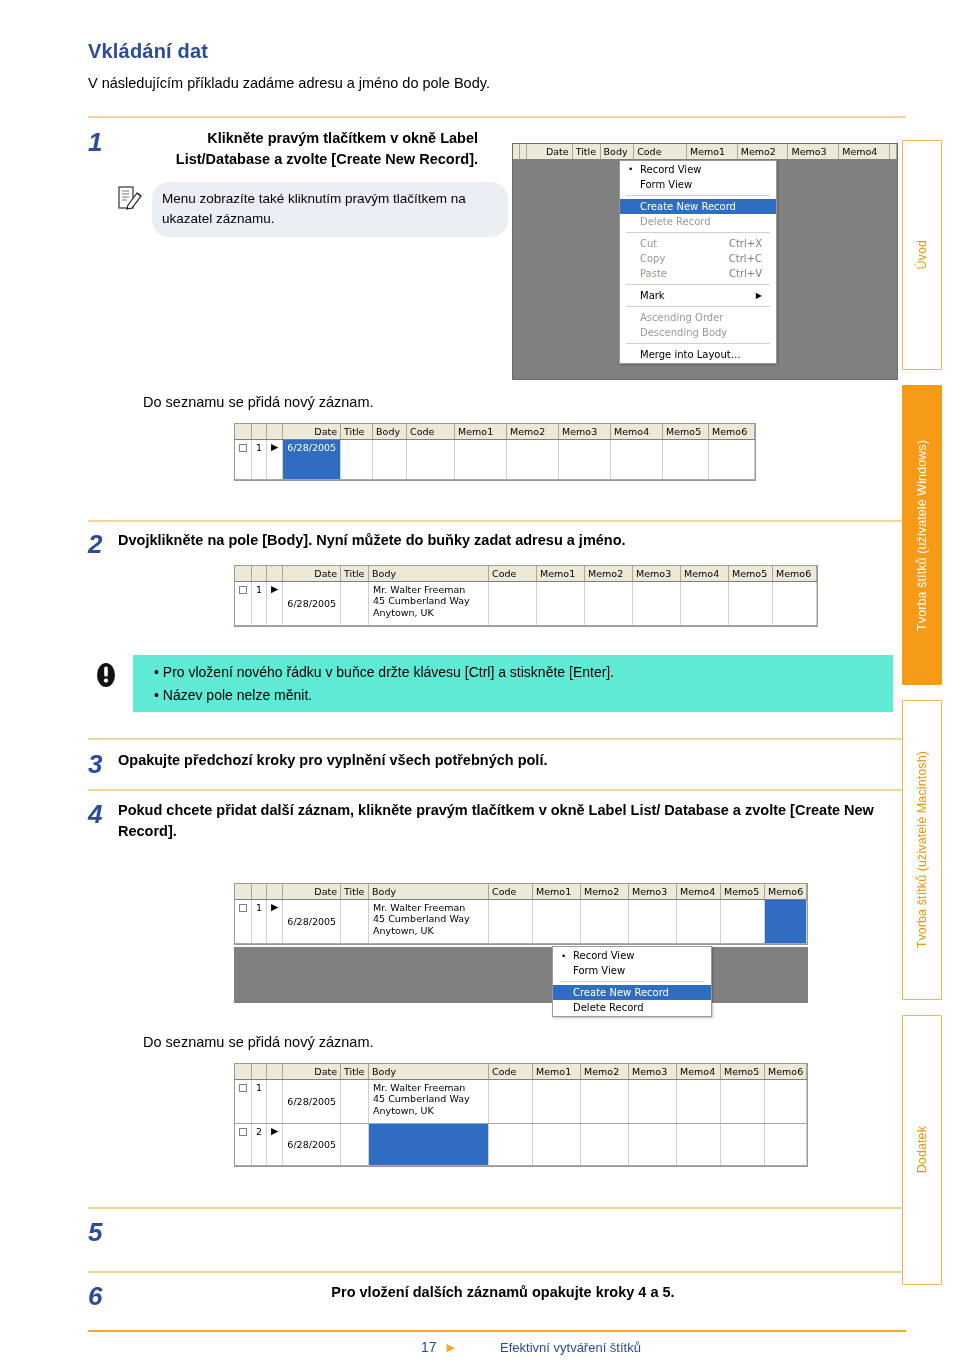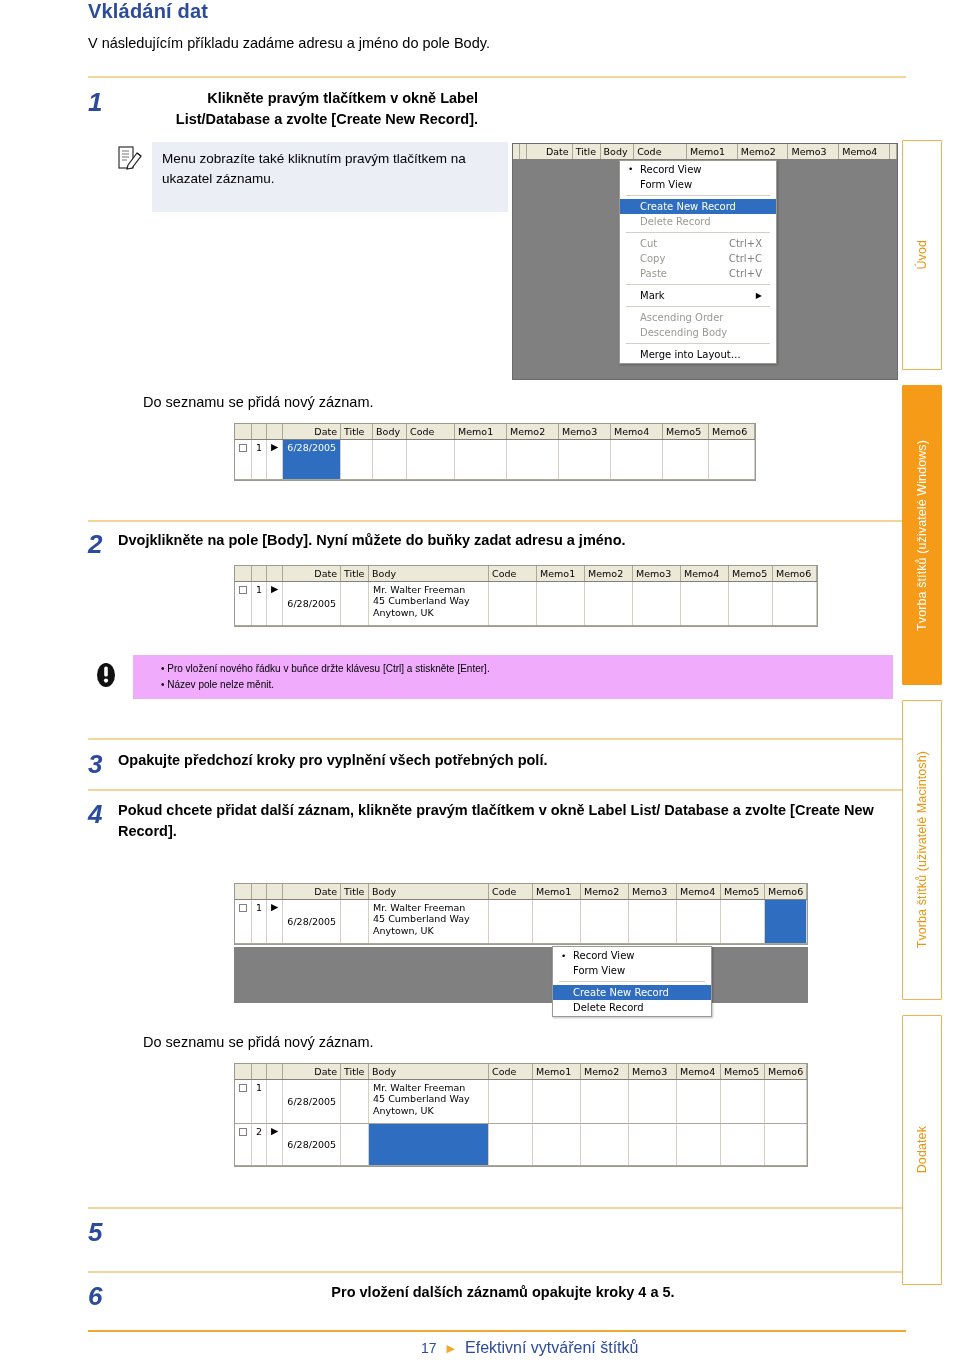--- a/index.html
+++ b/index.html
@@ -18,20 +18,21 @@
 
   #content { position:absolute; left:88px; top:0; width:800px; }
 
   
   .doc-title {
     color:#2c4b9b;
     font-size:20px;
     font-weight:bold;
     letter-spacing:.2px;
     margin:0;
+    padding-top:40px;
   }
   .doc-intro {
     font-size:14.5px;
     margin:12px 0 0 0;
     color:#000;
   }
 
   
   .rule {
     height:2px;
@@ -60,29 +61,30 @@
   }
 
   
   .note {
     display:flex;
     align-items:flex-start;
     gap:8px;
   }
   .note-body {
     background:#eceef5;
-    padding:7px 10px 22px 10px;
+    padding:7px 10px 7px 10px;
     font-size:13.5px;
     line-height:1.5;
+    border-radius:17px;
   }
   .note-icon { flex:0 0 26px; width:26px; padding-top:3px; }
   .warn-body {
-    background:#f0abfc;
-    padding:6px 28px;
-    font-size:10px;
+    background:#5eead4;
+    padding:6px 21px;
+    font-size:14px;
     line-height:1.62;
     width:770px;
   }
   .warn-body div { white-space:nowrap; }
 
   .plain { font-size:14.5px; }
 
   
   .shot { font-family:"DejaVu Sans", sans-serif; font-size:9px; color:#000; }
 
@@ -173,21 +175,21 @@
     position:absolute; left:88px; top:1330px; width:800px;
   }
   .footer .frule { height:2px; background:#f0a830; width:818px; }
   .footer .frow {
     display:flex; align-items:center; gap:10px;
     padding-top:7px; padding-left:333px;
     font-size:13px; color:#2c4b9b;
   }
   .footer .pg { color:#2c4b9b; font-weight:normal; font-size:14px; }
   .footer .ftri { color:#f0a830; font-size:11px; }
-  .footer .flbl { color:#2c4b9b; font-size:16px; }
+  .footer .flbl { color:#2c4b9b; font-size:13px;margin-left:35px; }
 </style>
 </head>
 <body>
 
 <div id="page">
 
   <div id="content">
 
     <h1 class="doc-title">Vkládání dat</h1>
     <p class="doc-intro">V následujícím příkladu zadáme adresu a jméno do pole Body.</p>

